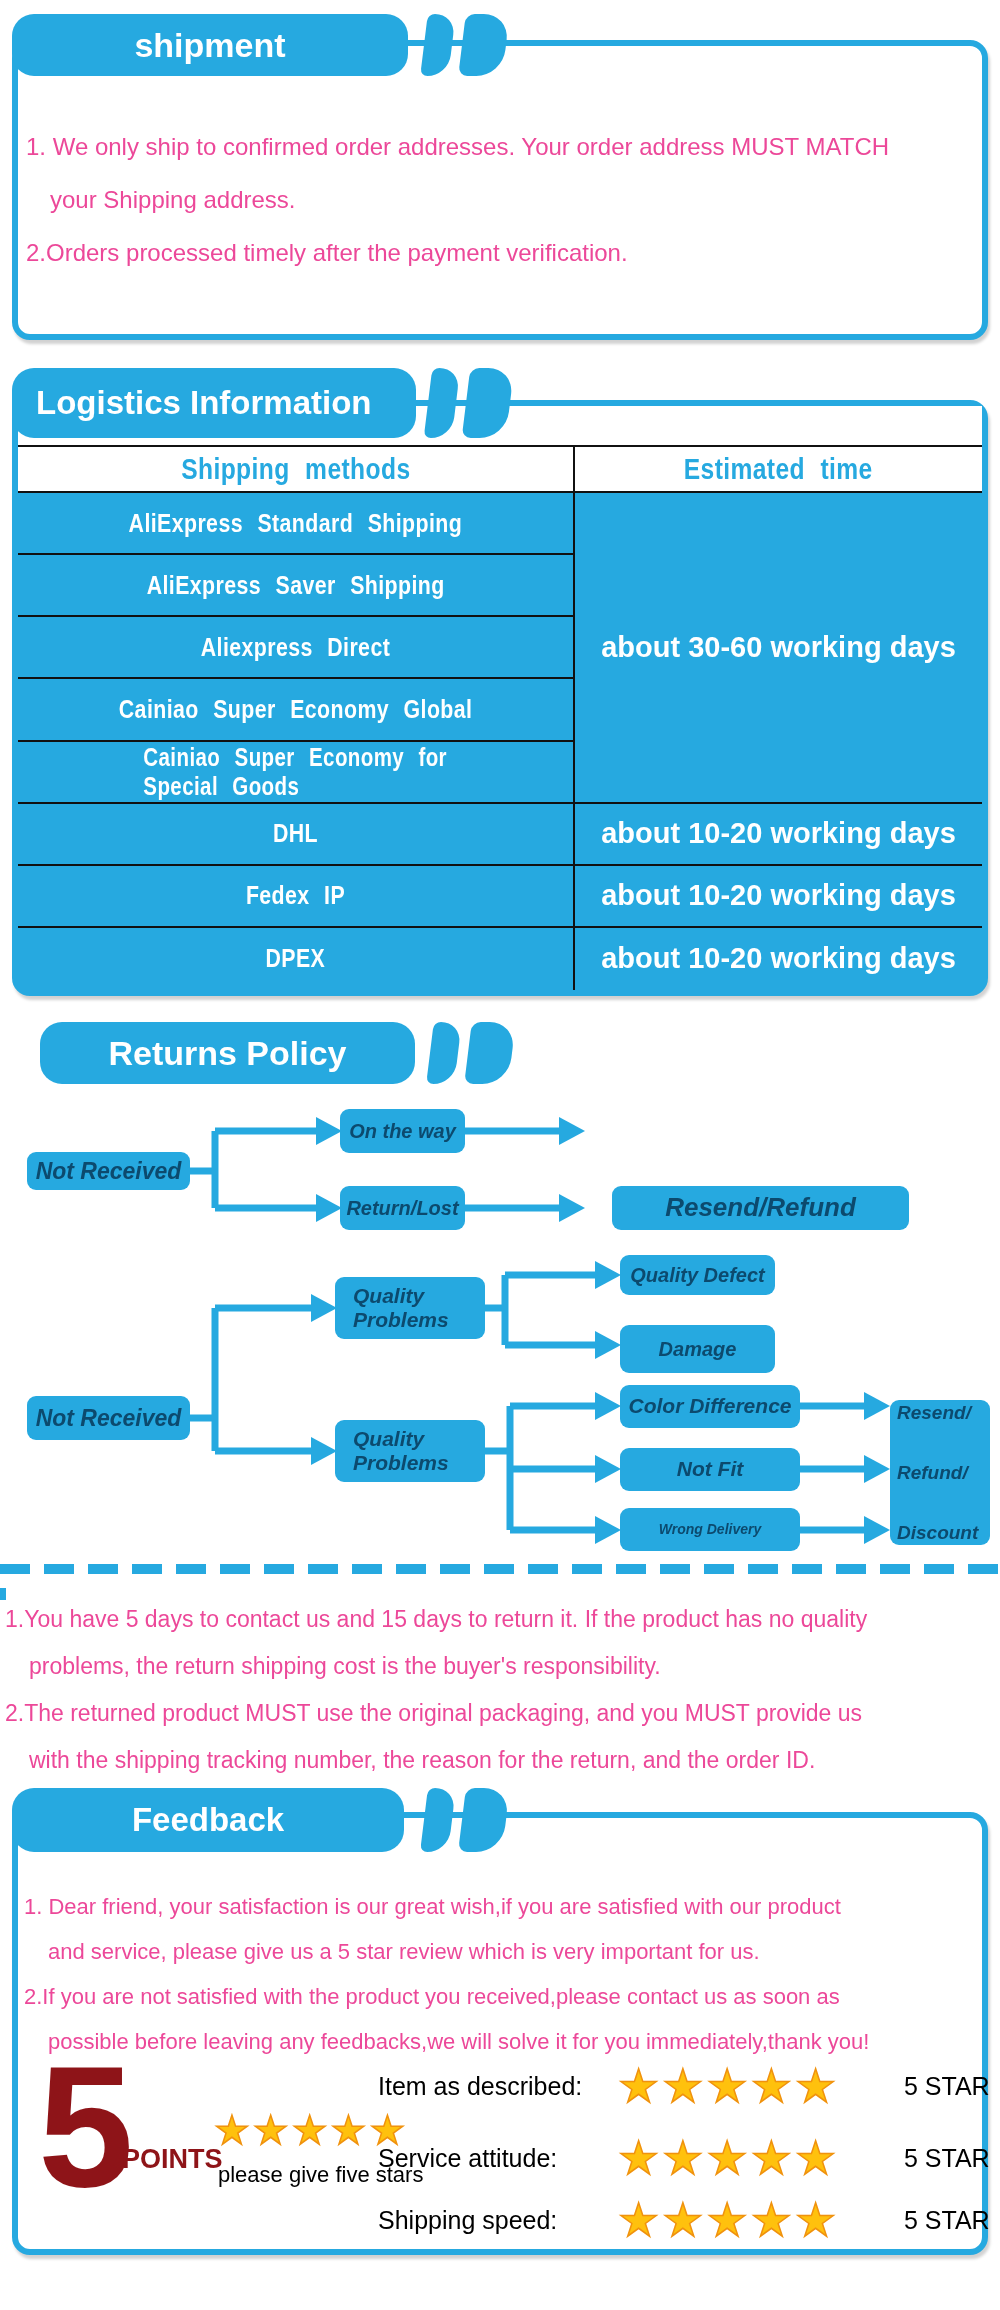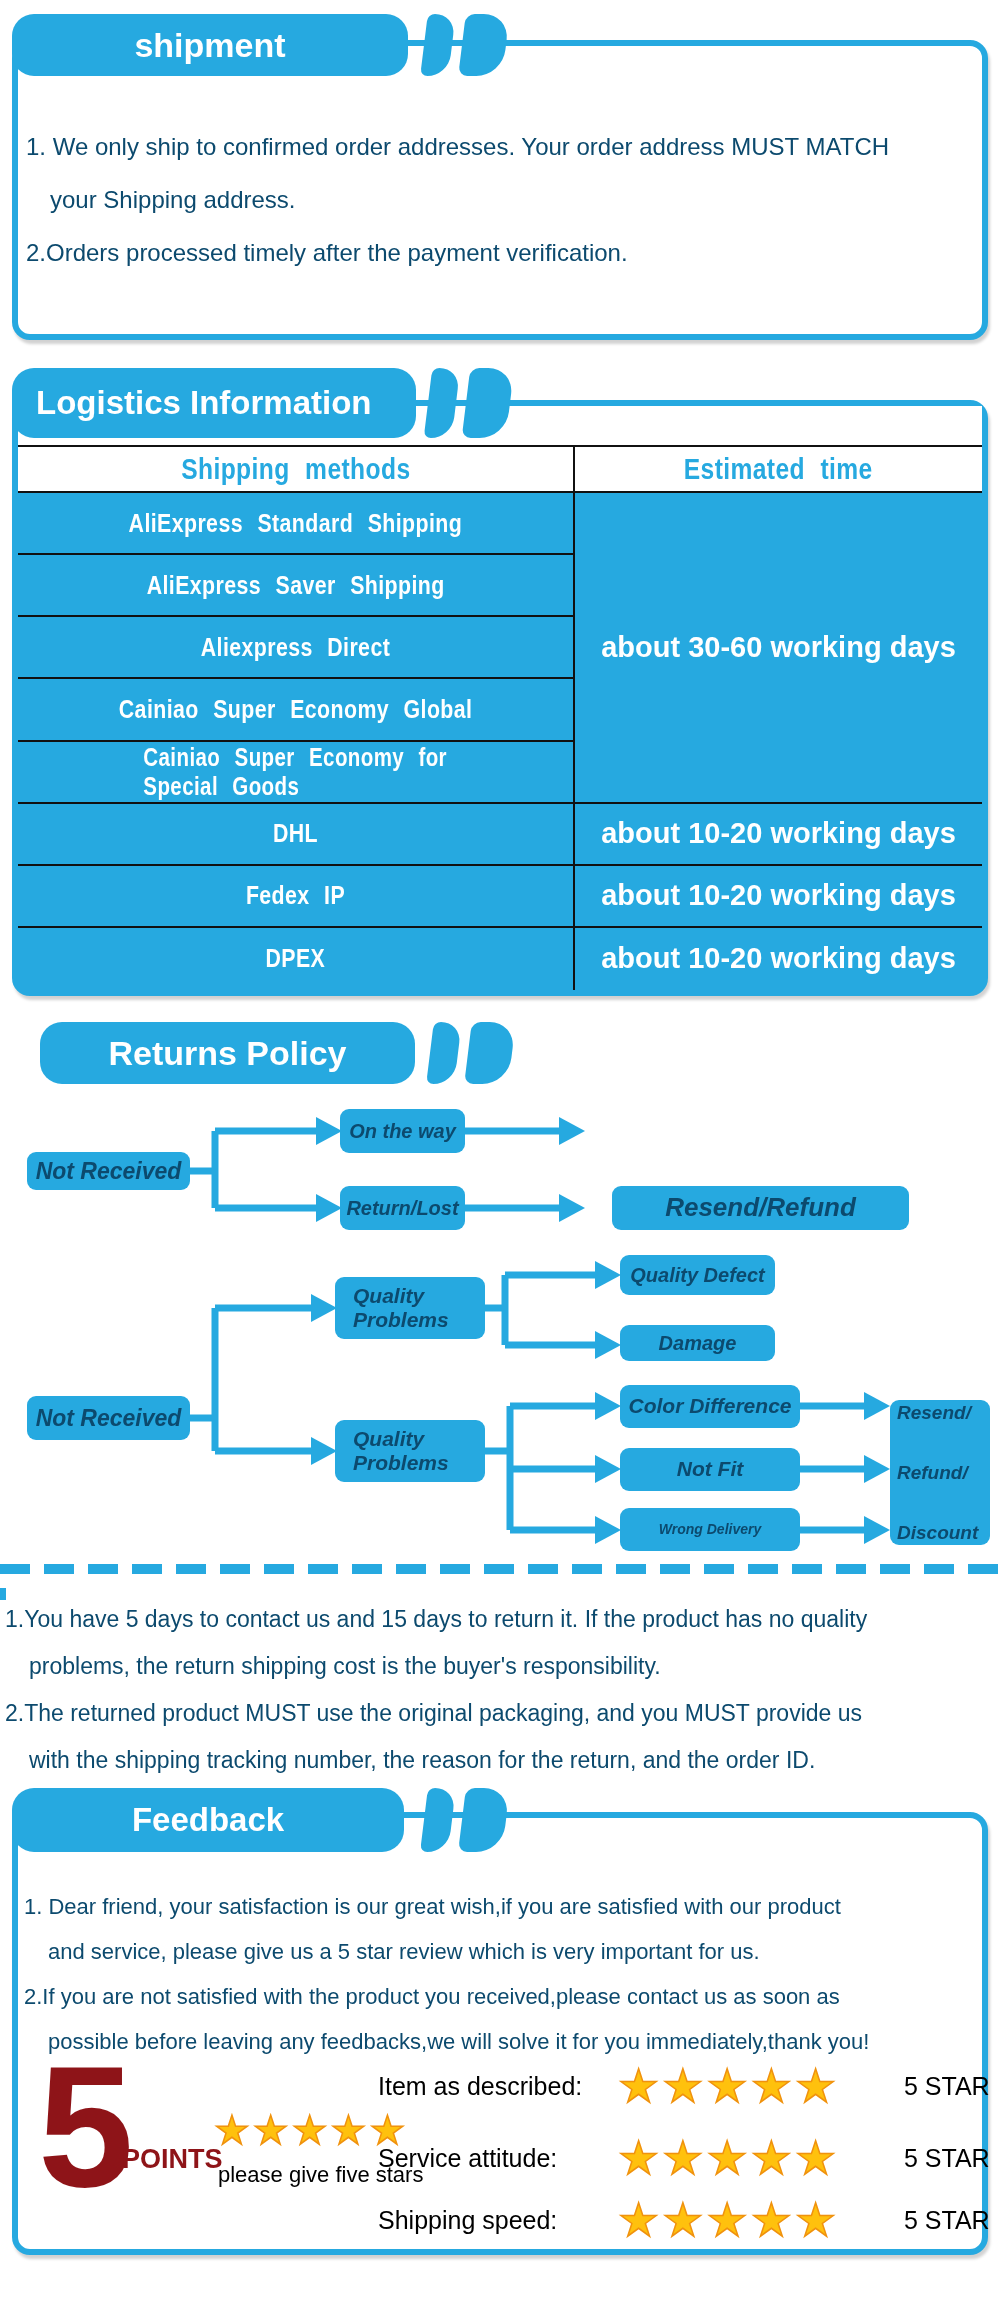--- a/index.html
+++ b/index.html
@@ -17,21 +17,21 @@
   .pill{position:absolute;background:var(--blue);border-radius:22px;color:#fff;
         font-weight:bold;display:flex;align-items:center;justify-content:center;z-index:3;}
   .pill.left-text{justify-content:flex-start;padding-left:24px;}
   .bracket{position:absolute;background:var(--blue);border-radius:9px 26px 26px 9px;
            transform:skewX(-7deg);z-index:3;}
 
   
   .bluebox{position:absolute;border:6px solid var(--blue);border-radius:18px;background:#fff;
            box-shadow:2px 4px 3px rgba(0,0,0,.18);z-index:1;}
 
-  .bodytext{position:absolute;color:#0c4a6e;z-index:2;}
+  .bodytext{position:absolute;color:#ec4899;z-index:2;}
   .bodytext .line{display:block;white-space:nowrap;}
   .bodytext .indent{padding-left:24px;}
 
   
   .lgrid{position:absolute;inset:0;display:grid;grid-template-columns:557px 1fr;
          grid-template-rows:39px 48px repeat(8,1fr);}
   .cell{display:flex;align-items:center;justify-content:center;text-align:center;}
   .cell.head{background:#fff;color:var(--blue);font-weight:bold;font-size:30px;
              border-top:2px solid var(--ink);border-bottom:2px solid var(--ink);}
   .cell.data{background:var(--blue);color:#fff;font-weight:bold;font-size:26px;}
@@ -177,21 +177,21 @@
 
   <div class="fbox" style="left:27px;top:1152px;width:163px;height:38px;font-size:23px;">Not Received</div>
   <div class="fbox" style="left:340px;top:1109px;width:125px;height:44px;font-size:20px;">On the way</div>
   <div class="fbox" style="left:340px;top:1186px;width:125px;height:44px;font-size:20px;">Return/Lost</div>
   <div class="fbox" style="left:612px;top:1186px;width:297px;height:44px;font-size:26px;">Resend/Refund</div>
 
   <div class="fbox" style="left:27px;top:1396px;width:163px;height:44px;font-size:23px;">Not Received</div>
   <div class="fbox wrap" style="left:335px;top:1277px;width:150px;height:62px;font-size:21px;">Quality Problems</div>
   <div class="fbox wrap" style="left:335px;top:1420px;width:150px;height:62px;font-size:21px;">Quality Problems</div>
   <div class="fbox" style="left:620px;top:1255px;width:155px;height:40px;font-size:20px;">Quality Defect</div>
-  <div class="fbox" style="left:620px;top:1325px;width:155px;height:36px;font-size:20px;">Damage</div>
+  <div class="fbox" style="left:620px;top:1325px;width:155px;height:48px;font-size:20px;">Damage</div>
   <div class="fbox" style="left:620px;top:1385px;width:180px;height:43px;font-size:21px;">Color Difference</div>
   <div class="fbox" style="left:620px;top:1448px;width:180px;height:43px;font-size:21px;">Not Fit</div>
   <div class="fbox" style="left:620px;top:1508px;width:180px;height:43px;font-size:14px;">Wrong Delivery</div>
   <div class="fbox stack" style="left:890px;top:1400px;width:100px;height:145px;font-size:19px;line-height:25px;justify-content:space-between;">
     <span>Resend/</span>
     <span>Refund/</span>
     <span>Discount</span>
   </div>
 
   <div class="dash-sep" style="left:0;top:1564px;width:1000px;height:10px;"></div>

